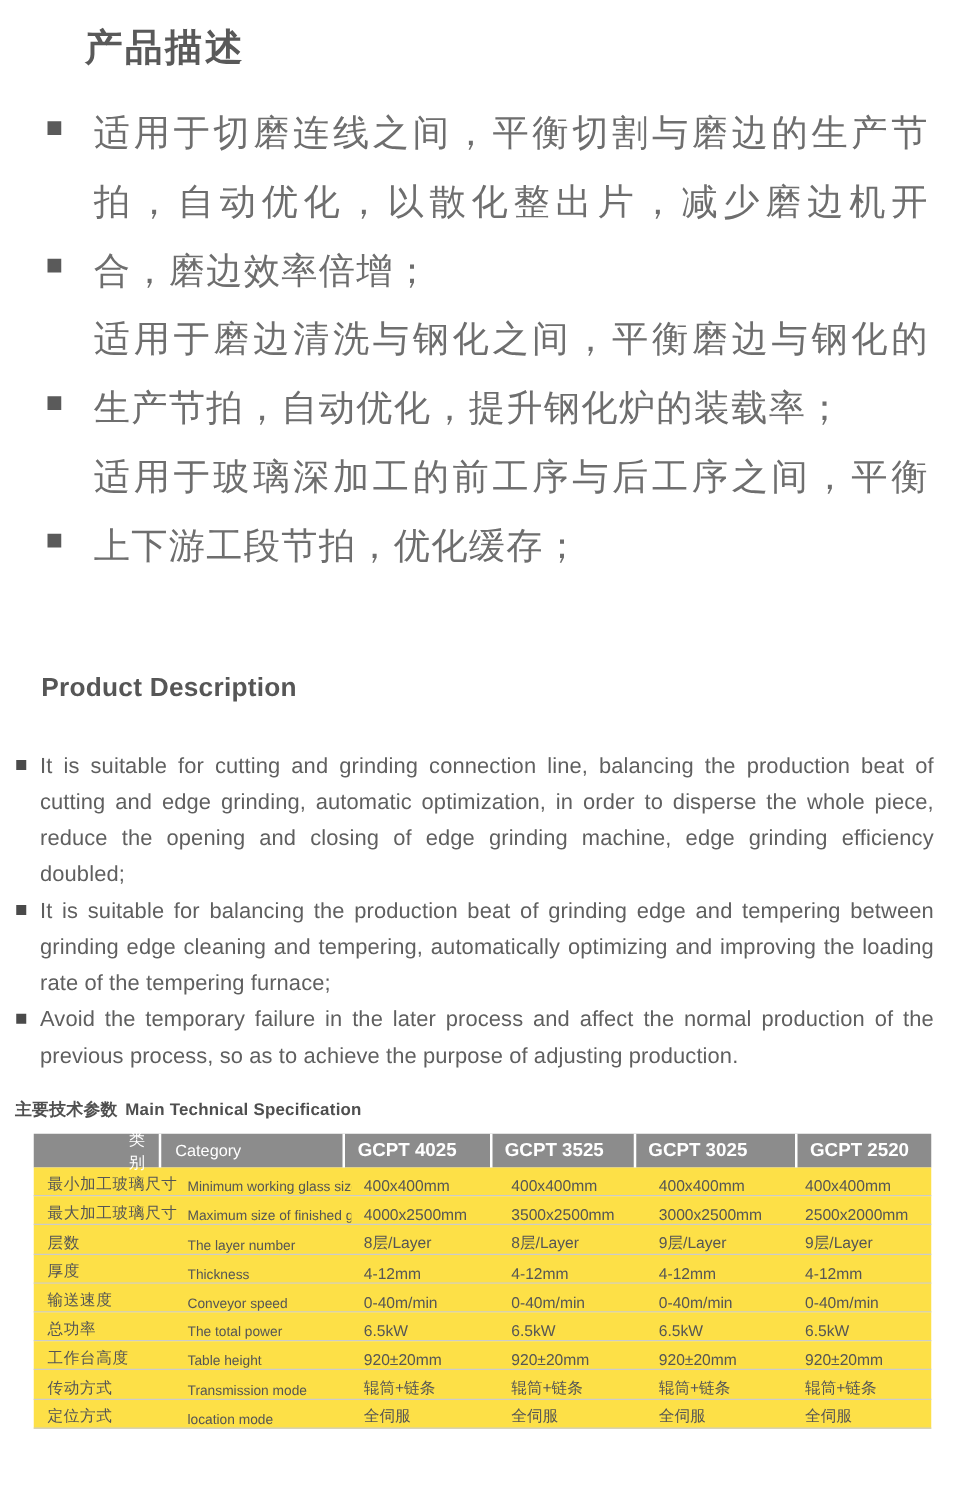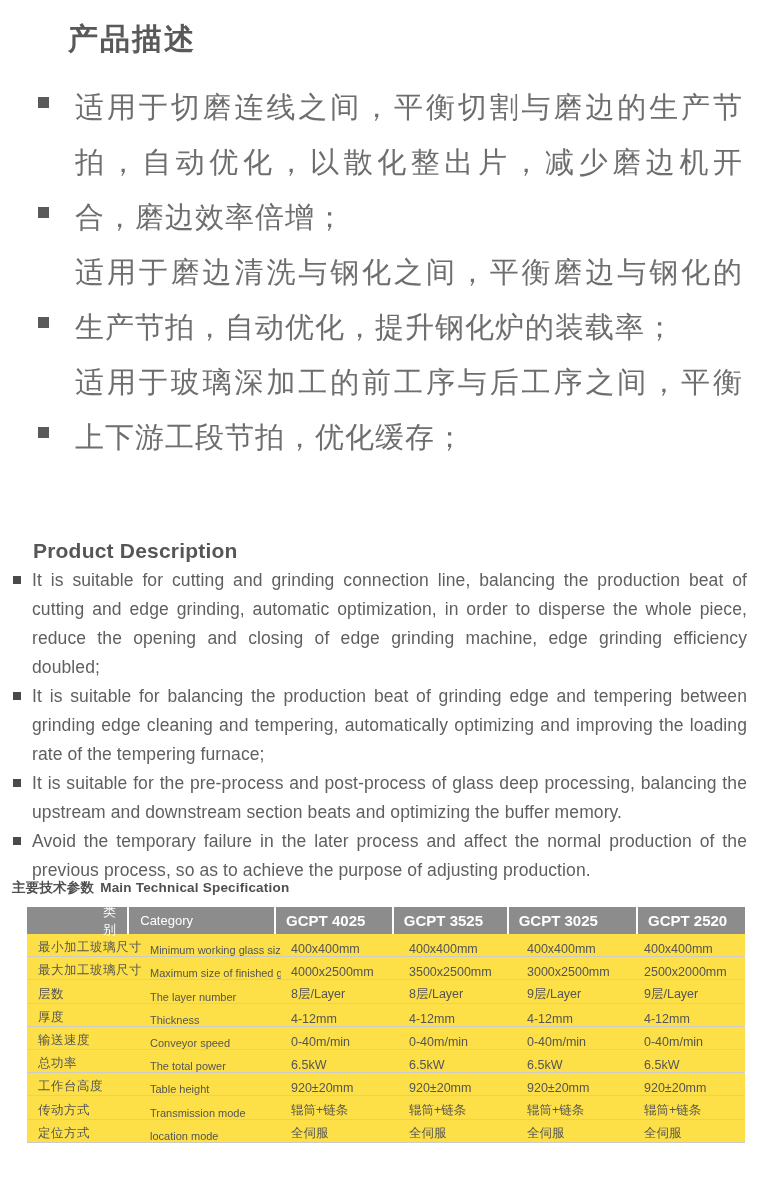--- a/index.html
+++ b/index.html
@@ -24,21 +24,21 @@
   .cn-line.full{text-align:justify;text-align-last:justify;white-space:normal;overflow:hidden;}
   .cn-bullet{
     position:absolute;left:38px;top:17px;width:11px;height:11px;
     background:#5a5a5a;
   }
   
   .en-heading{
     position:absolute;left:33px;top:539px;
     font-size:21px;font-weight:bold;color:#565656;letter-spacing:0.2px;
   }
-  .en-list{position:absolute;left:13px;top:566px;width:734px;}
+  .en-list{position:absolute;left:13px;top:598px;width:734px;}
   .en-item{display:flex;}
   .en-bullet-col{flex:0 0 19px;}
   .en-bullet{width:8px;height:8px;margin-top:10px;background:#4a4a4a;}
   .en-text{
     flex:1;font-size:17.5px;line-height:29px;color:#5f5f5f;
     text-align:justify;letter-spacing:0.1px;
   }
   
   .spec-heading{
     position:absolute;left:12px;top:879px;
@@ -112,26 +112,20 @@
   <div class="en-item">
     <div class="en-bullet-col">
         <div class="en-bullet"></div>
       </div>
     <div class="en-text">It is suitable for balancing the production beat of grinding edge and tempering between grinding edge cleaning and tempering, automatically optimizing and improving the loading rate of the tempering furnace;</div>
   </div>
   <div class="en-item">
     <div class="en-bullet-col">
         <div class="en-bullet"></div>
       </div>
-    <div class="en-text">It is suitable for the pre-process and post-process of glass deep processing, balancing the upstream and downstream section beats and optimizing the buffer memory.</div>
-  </div>
-  <div class="en-item">
-    <div class="en-bullet-col">
-        <div class="en-bullet"></div>
-      </div>
     <div class="en-text">Avoid the temporary failure in the later process and affect the normal production of the previous process, so as to achieve the purpose of adjusting production.</div>
   </div>
 </div>
 
 <div class="spec-heading">
   <span class="cn">主要技术参数</span><span class="en">Main Technical Specification</span>
 </div>
 
 <div class="spec-table">
   <div class="thead">

